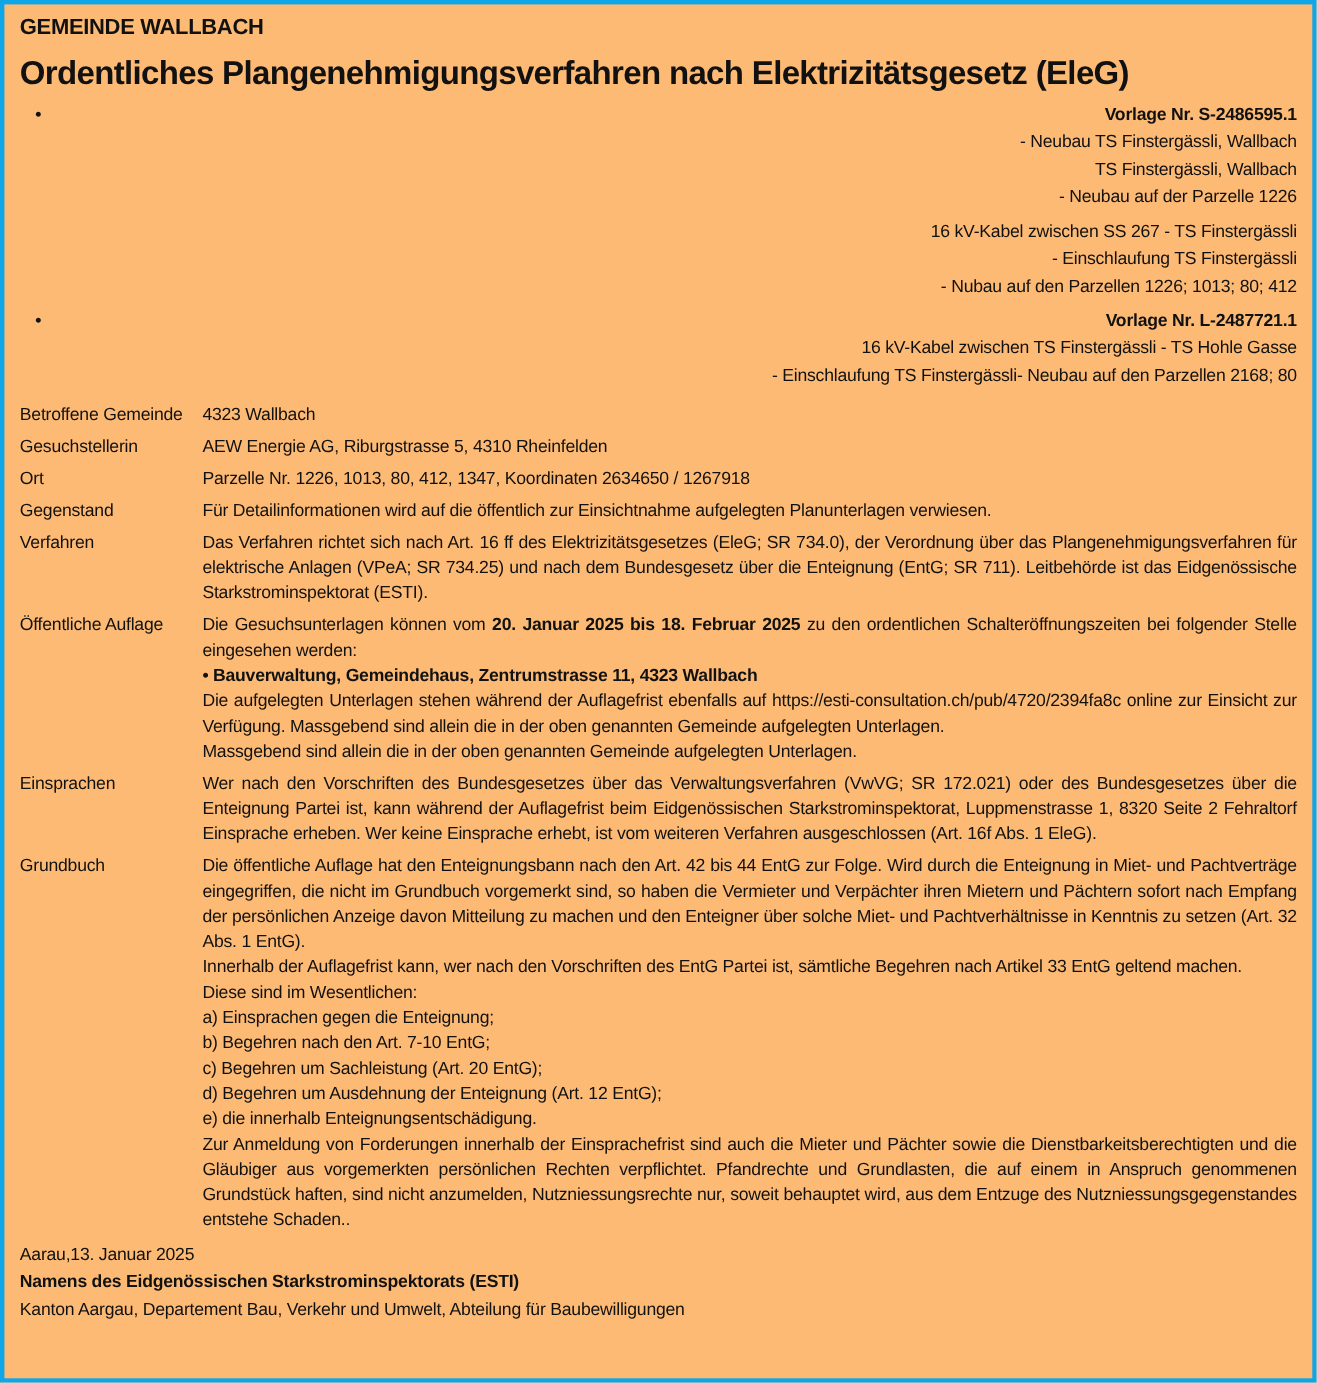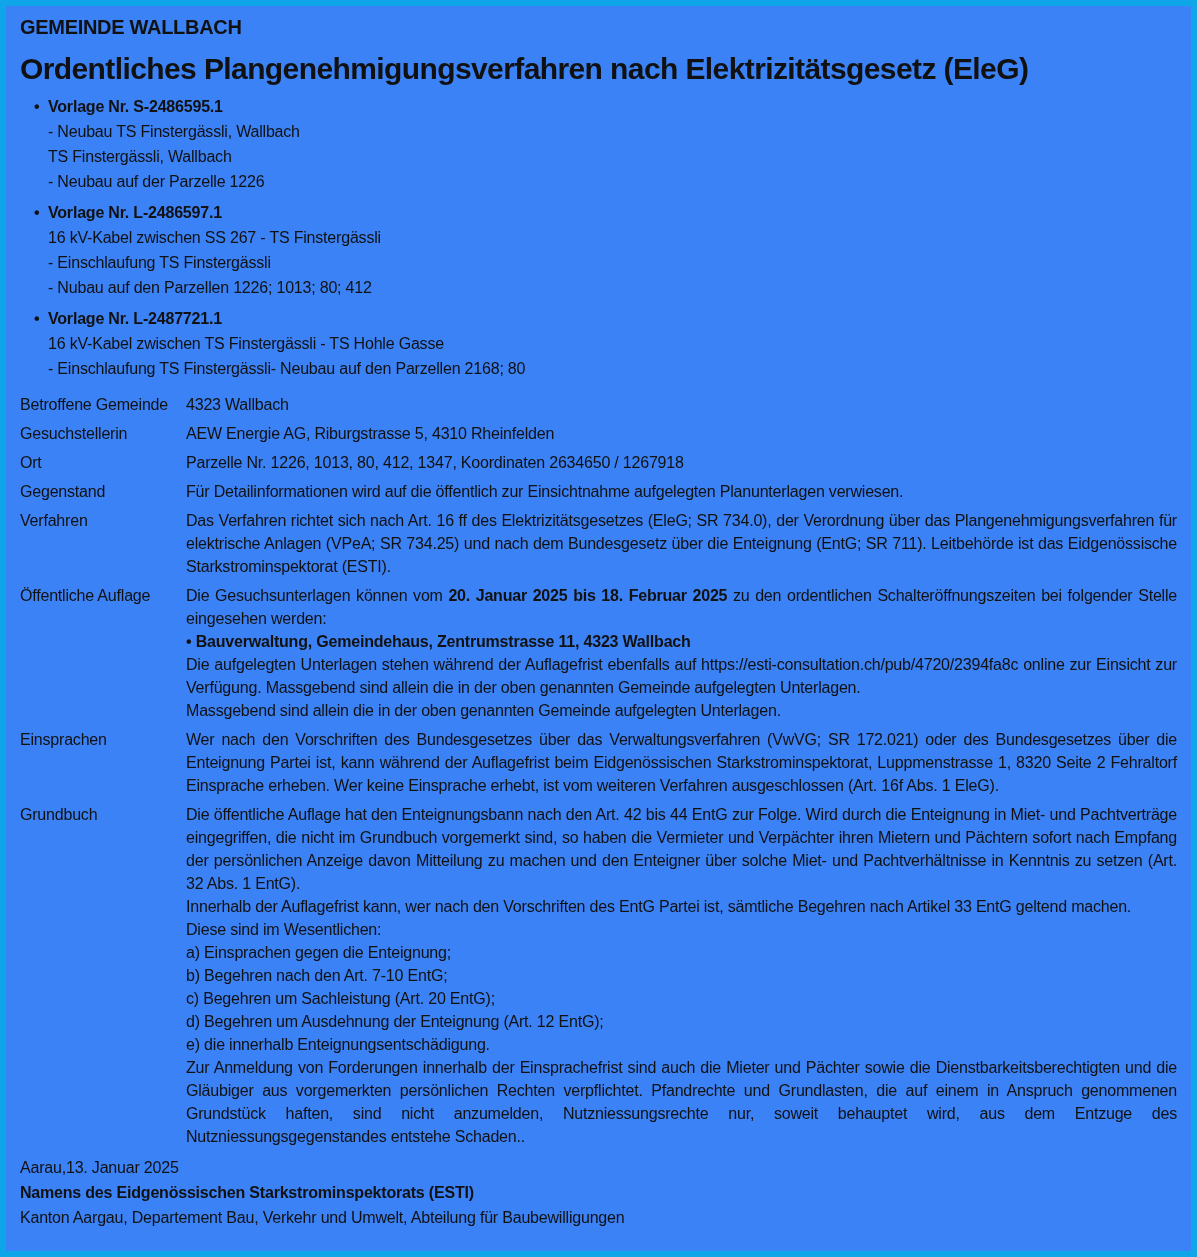--- a/index.html
+++ b/index.html
@@ -1,25 +1,25 @@
 <!DOCTYPE html>
 <html><head>
 <meta charset="utf-8">
 <style>
   html,body{margin:0;padding:0;background:#e8e8e8;}
   .page{
     width:1197px;height:1257px;box-sizing:border-box;
-    background:#3b82f6;border:6px solid #0ea5e9;
+    background:#fdba74;border:4px solid #0ea5e9;
     padding:8px 14px 6px 14px;overflow:hidden;
     font-family:"Liberation Sans",sans-serif;color:#111;
     letter-spacing:-0.2px;
   }
   .org{font-weight:bold;font-size:20px;margin:2px 0 0 0;letter-spacing:-0.3px;}
   .title{font-weight:bold;font-size:30px;letter-spacing:-0.6px;margin:13px 0 9px 0;line-height:1.1;}
-  .vorlagen{font-size:16px;line-height:25px;}
+  .vorlagen{font-size:16px;line-height:25px;text-align:right;}
   .vorlage{padding-left:28px;margin-bottom:6px;}
   .vorlage-heading{font-weight:bold;position:relative;}
   .vorlage-heading::before{content:"\2022";position:absolute;left:-14px;font-weight:bold;}
   .details{margin-top:12px;}
   .detail-row{display:grid;grid-template-columns:166px 1fr;margin-bottom:6px;font-size:16px;line-height:23px;}
   .detail-label{padding-right:8px;}
   .para{margin:0;}
   .para.justify{text-align:justify;}
   .b{font-weight:bold;}
   .footer{margin-top:7px;font-size:16px;line-height:25px;}
@@ -32,21 +32,20 @@
   <h1 class="title">Ordentliches Plangenehmigungsverfahren nach Elektrizitätsgesetz (EleG)</h1>
 
   <div class="vorlagen" id="vorlagen">
       <div class="vorlage">
         <div class="vorlage-heading">Vorlage Nr. S-2486595.1</div>
         <div class="vorlage-line">- Neubau TS Finstergässli, Wallbach</div>
         <div class="vorlage-line">TS Finstergässli, Wallbach</div>
         <div class="vorlage-line">- Neubau auf der Parzelle 1226</div>
       </div>
       <div class="vorlage">
-        <div class="vorlage-heading">Vorlage Nr. L-2486597.1</div>
         <div class="vorlage-line">16 kV-Kabel zwischen SS 267 - TS Finstergässli</div>
         <div class="vorlage-line">- Einschlaufung TS Finstergässli</div>
         <div class="vorlage-line">- Nubau auf den Parzellen 1226; 1013; 80; 412</div>
       </div>
       <div class="vorlage">
         <div class="vorlage-heading">Vorlage Nr. L-2487721.1</div>
         <div class="vorlage-line">16 kV-Kabel zwischen TS Finstergässli - TS Hohle Gasse</div>
         <div class="vorlage-line">- Einschlaufung TS Finstergässli- Neubau auf den Parzellen 2168; 80</div>
       </div>
     </div>

